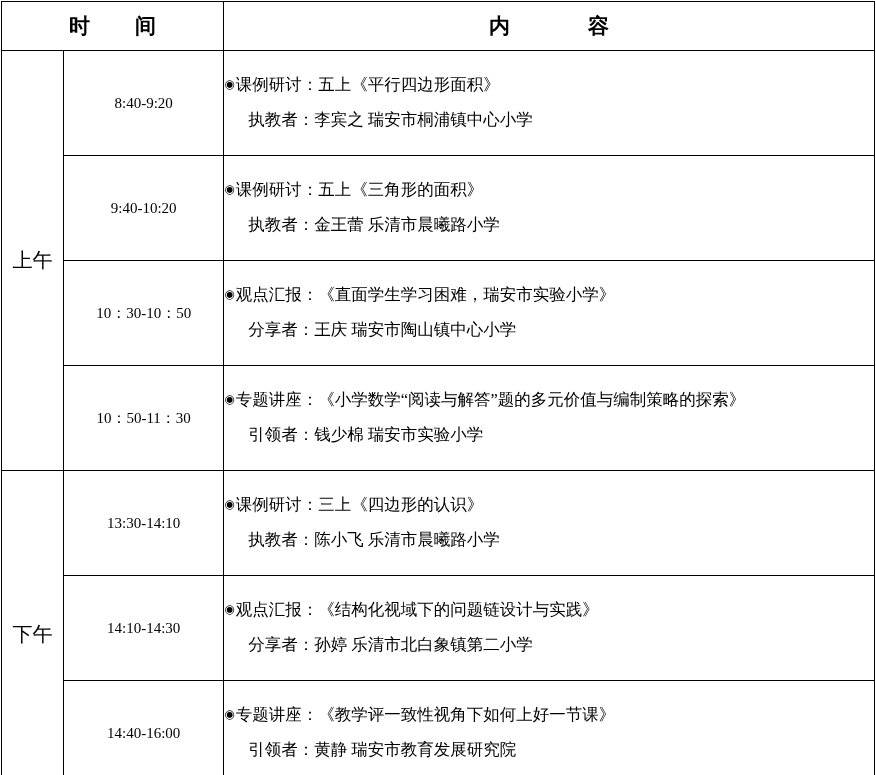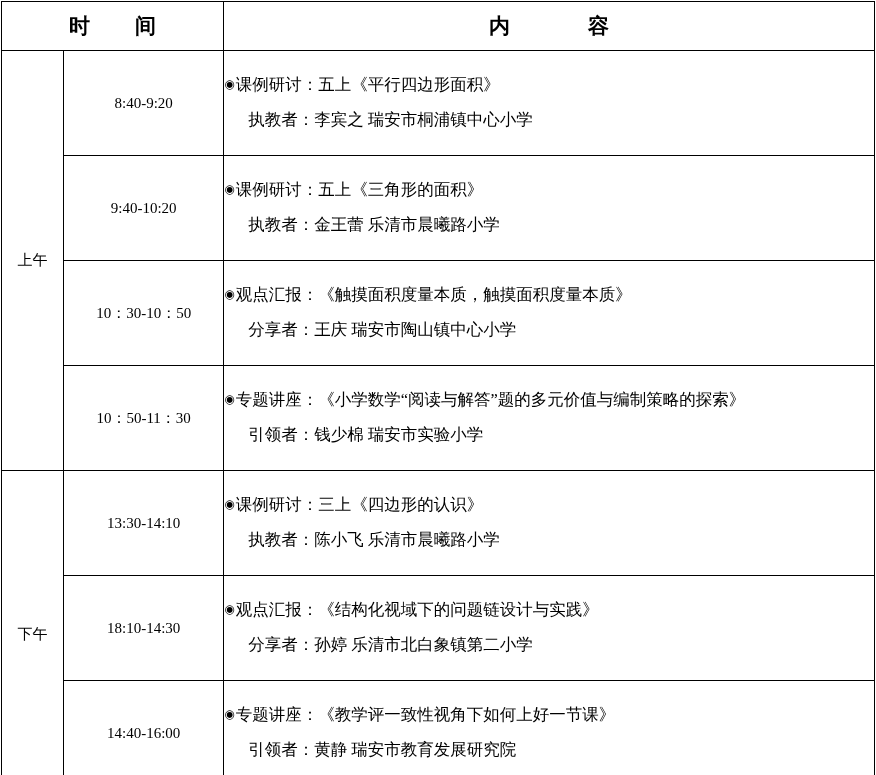--- a/index.html
+++ b/index.html
@@ -32,21 +32,21 @@
   .head-cell {
     height: 48px;
     text-align: center;
     font-weight: bold;
     font-size: 21px;
     letter-spacing: 12px;
     text-indent: 12px;
   }
   .period-cell {
     text-align: center;
-    font-size: 15px;
+    font-size: 20px;
     vertical-align: top;
     padding-top: 14px;
   }
   .period-cell.afternoon {
     padding-top: 12px;
   }
   .time-cell {
     text-align: center;
     font-size: 15px;
     height: 104px;
@@ -113,21 +113,21 @@
         <div class="row-sub">
           <span>执教者：</span><span>金王蕾  乐清市晨曦路小学</span>
         </div>
       </td>
     </tr>
 
     <tr>
       <td class="time-cell">10：30-10：50</td>
       <td class="content-cell">
         <div class="row-title">
-          <span class="bullet">◉</span><span class="label-bold">观点汇报：</span><span>《触摸面积度量本质，触摸面积度量本质》</span>
+          <span class="bullet">◉</span><span class="label-bold">观点汇报：</span><span>《直面学生学习困难，瑞安市实验小学》</span>
         </div>
         <div class="row-sub">
           <span>分享者：</span><span>王庆  瑞安市陶山镇中心小学</span>
         </div>
       </td>
     </tr>
 
     <tr>
       <td class="time-cell">10：50-11：30</td>
       <td class="content-cell">
@@ -147,21 +147,21 @@
         <div class="row-title">
           <span class="bullet">◉</span><span class="label-bold">课例研讨：</span><span>三上《四边形的认识》</span>
         </div>
         <div class="row-sub">
           <span>执教者：</span><span>陈小飞  乐清市晨曦路小学</span>
         </div>
       </td>
     </tr>
 
     <tr>
-      <td class="time-cell">18:10-14:30</td>
+      <td class="time-cell">14:10-14:30</td>
       <td class="content-cell">
         <div class="row-title">
           <span class="bullet">◉</span><span class="label-bold">观点汇报：</span><span>《结构化视域下的问题链设计与实践》</span>
         </div>
         <div class="row-sub">
           <span>分享者：</span><span>孙婷  乐清市北白象镇第二小学</span>
         </div>
       </td>
     </tr>
 

